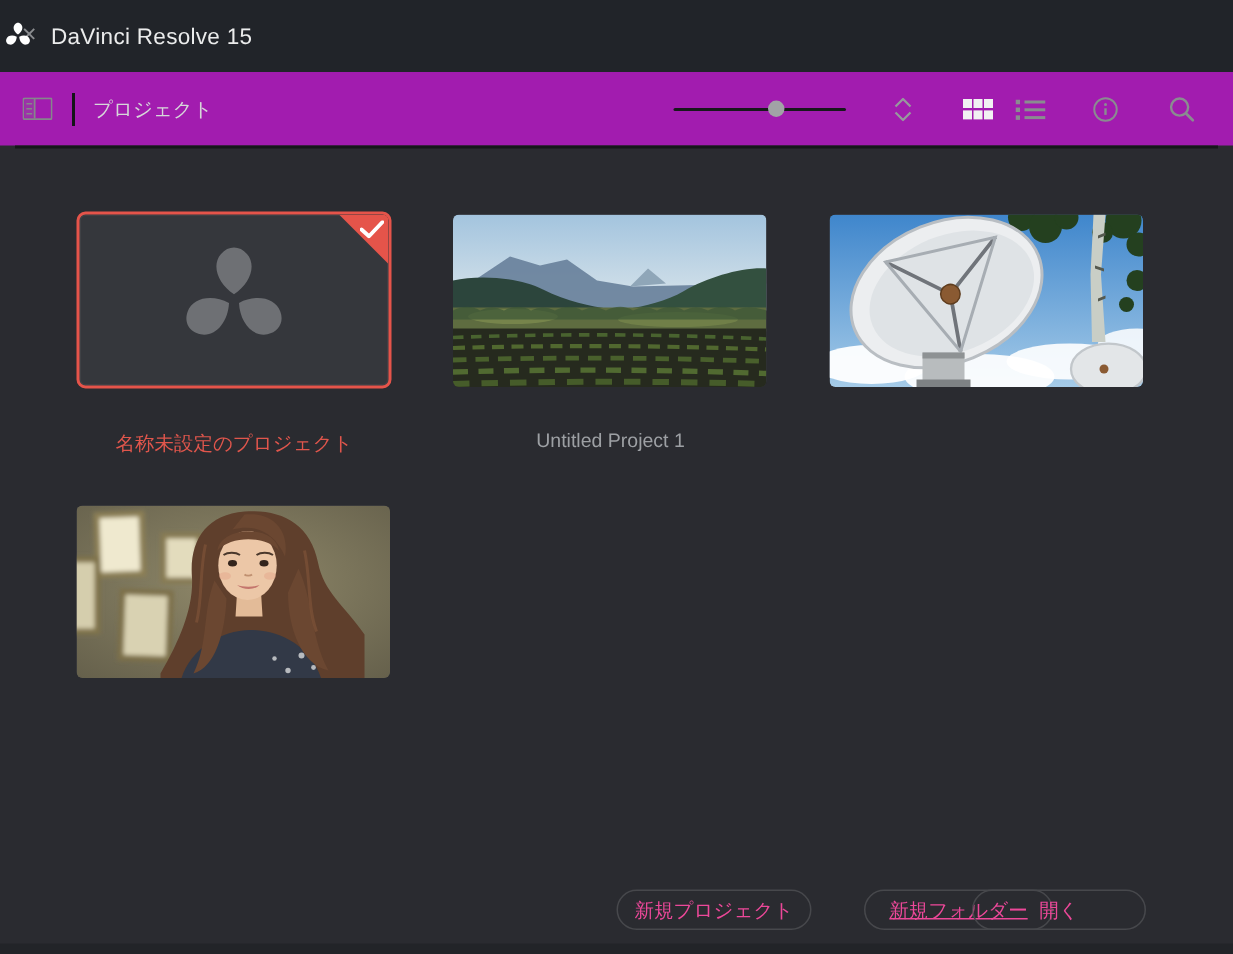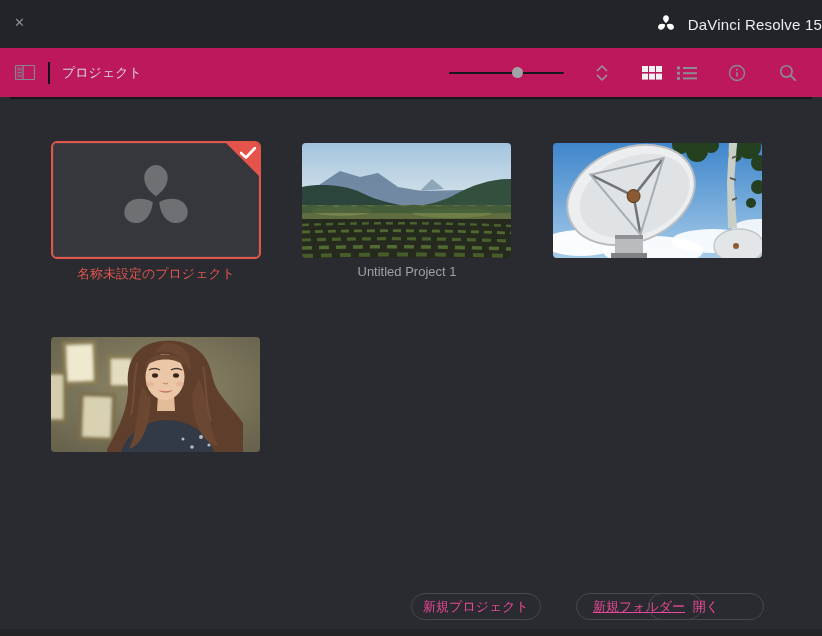--- a/index.html
+++ b/index.html
@@ -6,24 +6,24 @@
   html,body { width:822px; height:636px; }
   body {
     position:relative; overflow:hidden;
     background:#2a2b30;
     font-family:"Liberation Sans","DejaVu Sans",sans-serif;
     -webkit-font-smoothing:antialiased;
   }
   
   .titlebar { position:absolute; top:0; left:0; width:822px; height:48px; background:#212429; }
   .close-btn { position:absolute; left:14px; top:16px; color:#8b8d90; font-size:13px; line-height:1; cursor:default; }
-  .title-center { position:absolute; inset:0; display:flex; align-items:center; justify-content:flex-end; gap:10px; }
+  .title-center { position:absolute; inset:0; display:flex; align-items:center; justify-content:flex-start; gap:10px; }
   .title-text { color:#ebecec; font-size:15px; font-weight:500; letter-spacing:.2px; }
   
-  .toolbar { position:absolute; top:48px; left:0; width:822px; height:49px; background:#be185d; display:flex; align-items:center; }
+  .toolbar { position:absolute; top:48px; left:0; width:822px; height:49px; background:#a21caf; display:flex; align-items:center; }
   .toolbar-underline { position:absolute; top:97px; left:10px; width:802px; height:2px; background:#16171a; }
   .sidebar-toggle { margin-left:15px; display:flex; align-items:center; cursor:default; }
   .tb-divider { width:2px; height:22px; background:#131417; margin:0 12px 0 13px; }
   .page-title { color:#d6d7d9; font-size:13px; }
   .tb-spacer { flex:1; }
   .slider { position:relative; width:115px; height:12px; margin-right:31px; cursor:default; }
   .slider .track { position:absolute; top:5px; left:0; width:115px; height:2px; background:#17181b; border-radius:1px; }
   .slider .handle { position:absolute; top:0.5px; width:11px; height:11px; border-radius:50%; background:#a1a3a6; margin-left:-5px; }
   .tb-icon { display:flex; align-items:center; justify-content:center; cursor:default; }
   .icon-sort   { margin-right:33px; }
@@ -37,21 +37,21 @@
            box-shadow: inset 0 0 0 1px rgba(255,255,255,.05); background:#34363b; }
   .thumb svg { display:block; }
   .tile.selected .thumb {
     width:210px; height:118px; background:#35373c;
     border:2px solid #e5544a; border-radius:6px;
     display:flex; align-items:center; justify-content:center;
   }
   .corner-badge { position:absolute; top:0; right:0; width:33px; height:33px; background:#e5544a;
                   clip-path:polygon(0 0,100% 0,100% 100%); }
   .corner-badge svg { position:absolute; top:4px; right:3px; }
-  .tile-label { margin-top:6px; text-align:center; font-size:13px; color:#9da0a4; }
+  .tile-label { margin-top:28px; text-align:center; font-size:13px; color:#9da0a4; }
   .tile.selected .tile-label { color:#e0564c; }
   .tile-1 { left:51px;  top:141px; }
   .tile-2 { left:302px; top:143px; }
   .tile-3 { left:553px; top:143px; }
   .tile-4 { left:51px;  top:337px; }
   
   .fbtn { position:absolute; top:593px; height:27px; border:1px solid #47484c; border-radius:14px;
           background:transparent; color:#ec4899; font-size:13px;
           display:flex; align-items:center; justify-content:center; cursor:default;
           font-family:inherit; }

